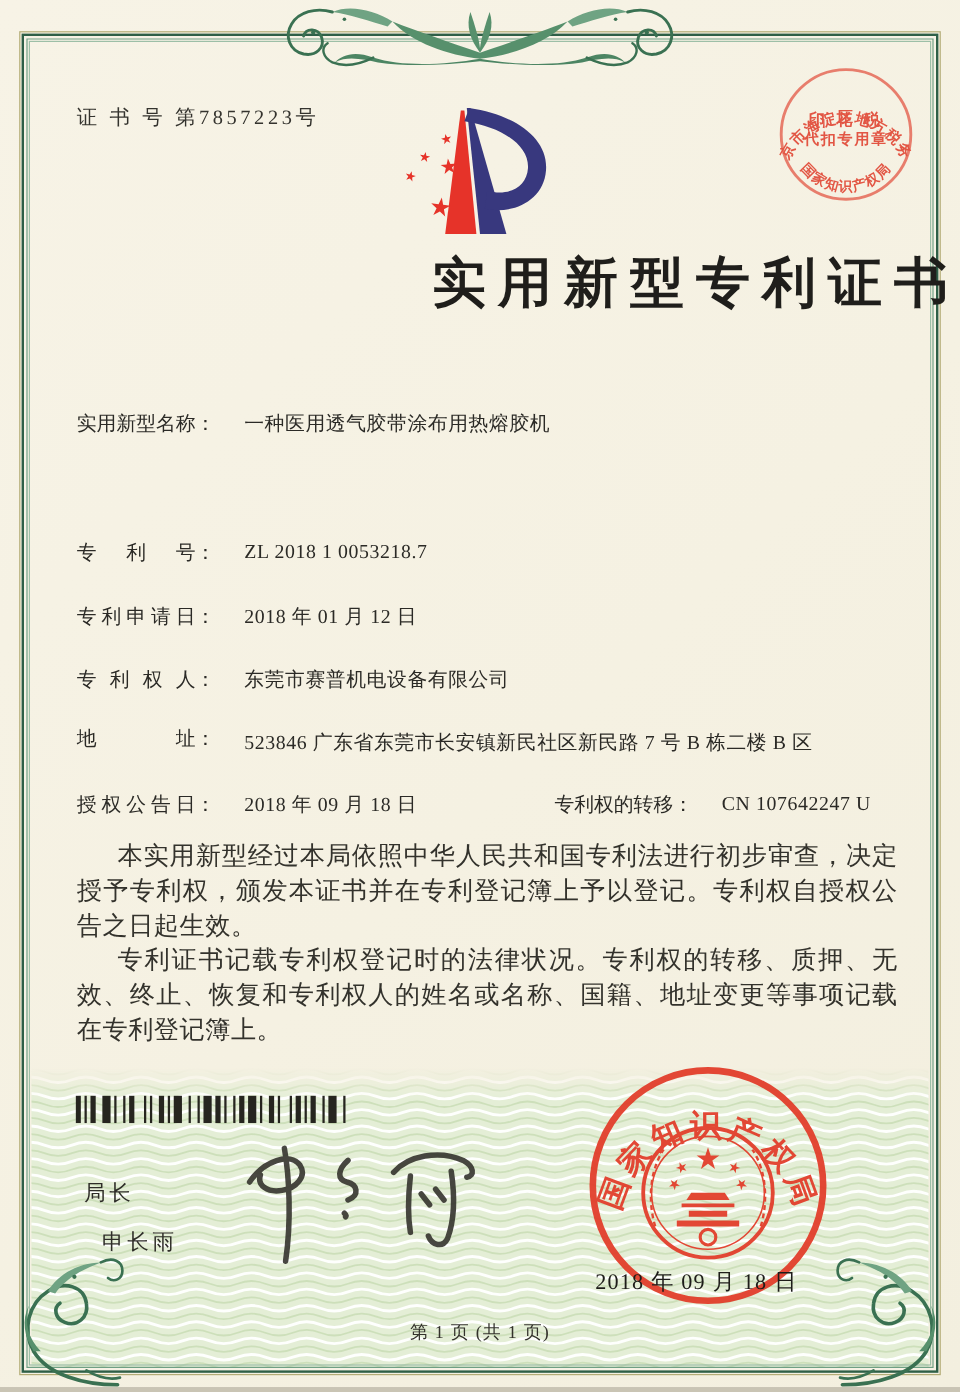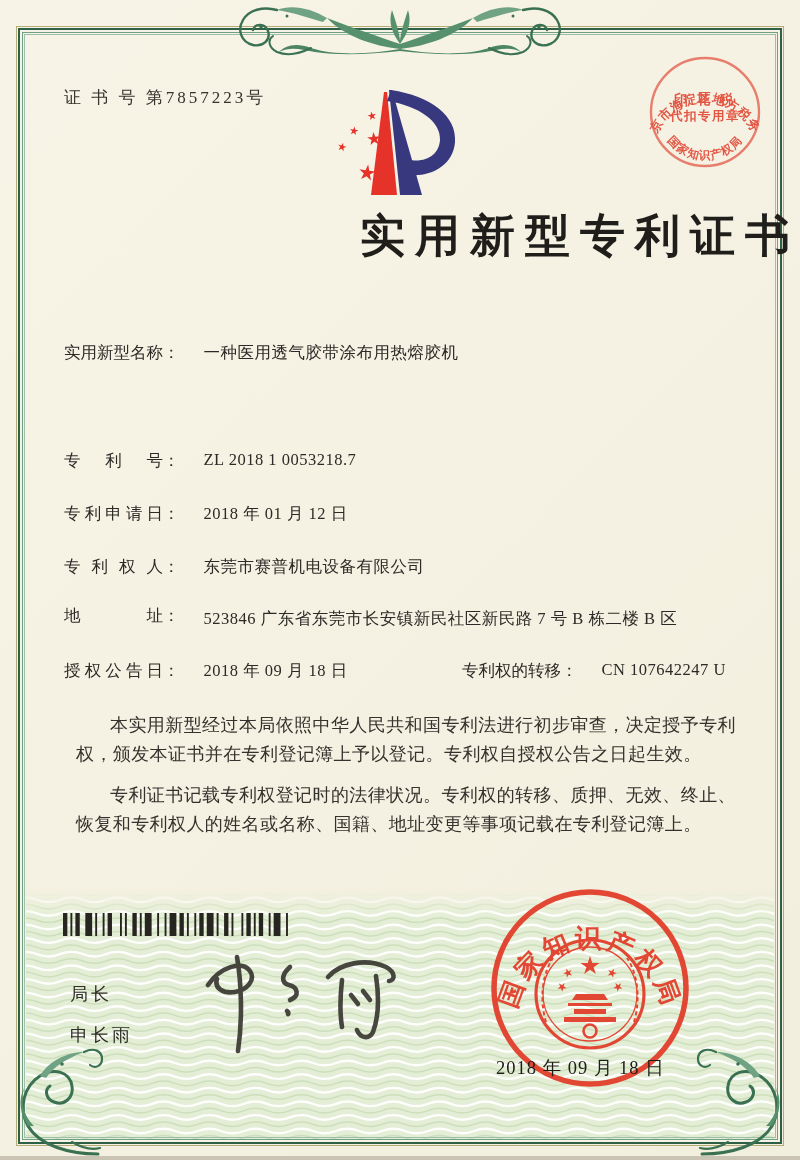--- a/index.html
+++ b/index.html
@@ -18,25 +18,25 @@
   .logo{position:absolute;left:325px;top:84px;z-index:3;}
   .title{position:absolute;left:0;top:206px;width:100%;text-align:right;font-size:45px;
          font-weight:bold;letter-spacing:10px;color:#1f1e1b;z-index:3;}
   .frow{position:absolute;left:64px;font-size:16.5px;z-index:3;white-space:nowrap;}
   .lbl{display:inline-block;width:99px;text-align-last:justify;text-align:justify;vertical-align:top;}
   .colon{display:inline-block;vertical-align:top;}
   .val{display:inline-block;margin-left:24px;letter-spacing:0.5px;vertical-align:top;}
   .val.wrap{white-space:normal;width:556px;line-height:27px;}
   .grant2{position:absolute;left:398px;top:0;}
   .body-text{position:absolute;left:64px;top:699px;width:684px;z-index:3;}
-  .body-text p{margin:12px;font-size:18px;line-height:29px;letter-spacing:0.4px;
+  .body-text p{margin:0;font-size:21px;line-height:29px;letter-spacing:0.4px;
                text-indent:34px;text-align:justify;color:#33322c;}
   .barcode{position:absolute;left:63px;top:913px;z-index:3;}
   .signoff{position:absolute;left:70px;top:982px;font-size:18px;letter-spacing:3px;z-index:3;color:#2e2d28;}
-  .signoff .name{margin-top:17px;}
+  .signoff .name{margin-top:17px;margin-left:15px;}
   .signature{position:absolute;left:190px;top:945px;z-index:4;}
   .seal-bottom{position:absolute;left:483px;top:882px;z-index:4;opacity:0.93;}
   .seal-date{position:absolute;left:496px;top:1055px;font-size:18.5px;letter-spacing:1px;
              color:#1d1c19;z-index:5;white-space:nowrap;}
   .seal-top{position:absolute;left:622px;top:48px;z-index:4;opacity:0.88;overflow:visible;}
   .footer{position:absolute;left:0;top:1101px;width:100%;text-align:center;font-size:15px;
           letter-spacing:1px;z-index:3;color:#33322c;}
   .ornament{position:absolute;left:215px;top:2px;z-index:3;}
   .corner{position:absolute;z-index:3;}
   .corner.left{left:10px;top:1042px;}
@@ -259,14 +259,15 @@
         <textPath href="#taxArcTop" startOffset="50%" text-anchor="middle">北京市海淀区地方税务局</textPath>
       </text>
       <text x="83" y="56" font-size="13.5" font-weight="bold" text-anchor="middle" letter-spacing="3">印 花 税</text>
       <text x="83" y="72" font-size="12.5" font-weight="bold" text-anchor="middle" letter-spacing="1.5">代扣专用章</text>
       <text font-size="11.5" font-weight="bold" letter-spacing="1">
         <textPath href="#taxArcBottom" startOffset="50%" text-anchor="middle">国家知识产权局</textPath>
       </text>
     </g>
   </svg>
 
+  <div class="footer">第 1 页 (共 1 页)</div>
 
 </div>
 
 </body></html>

